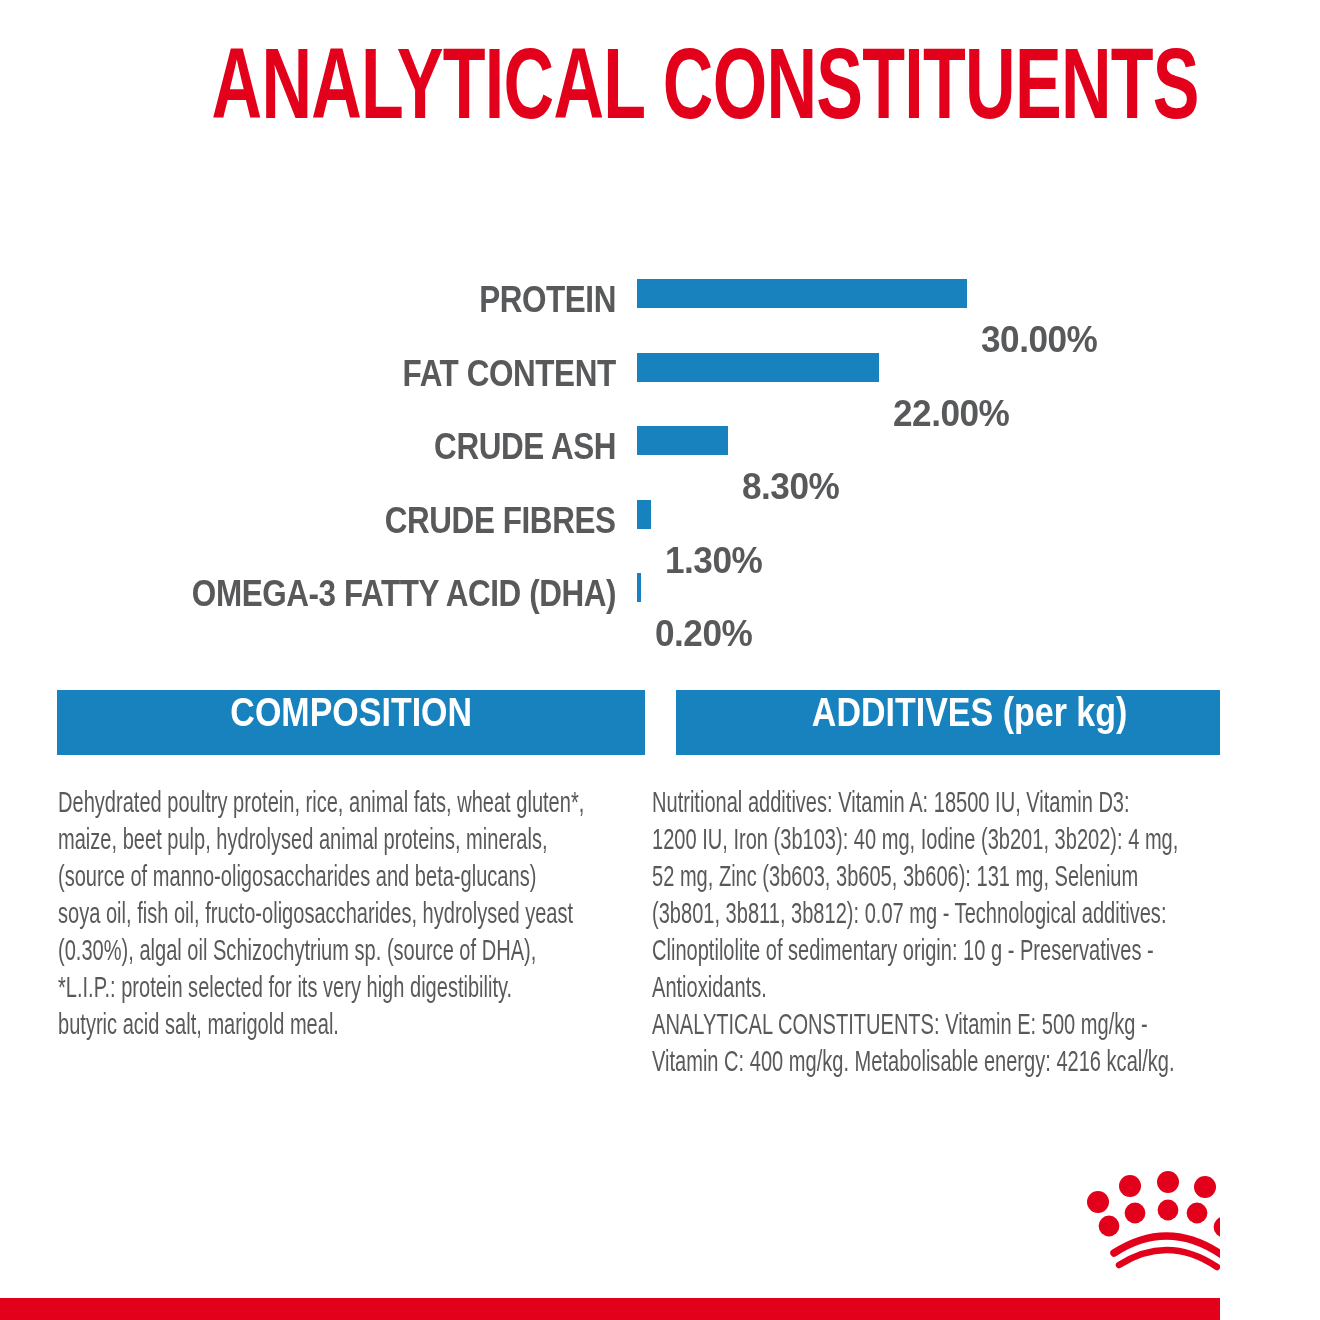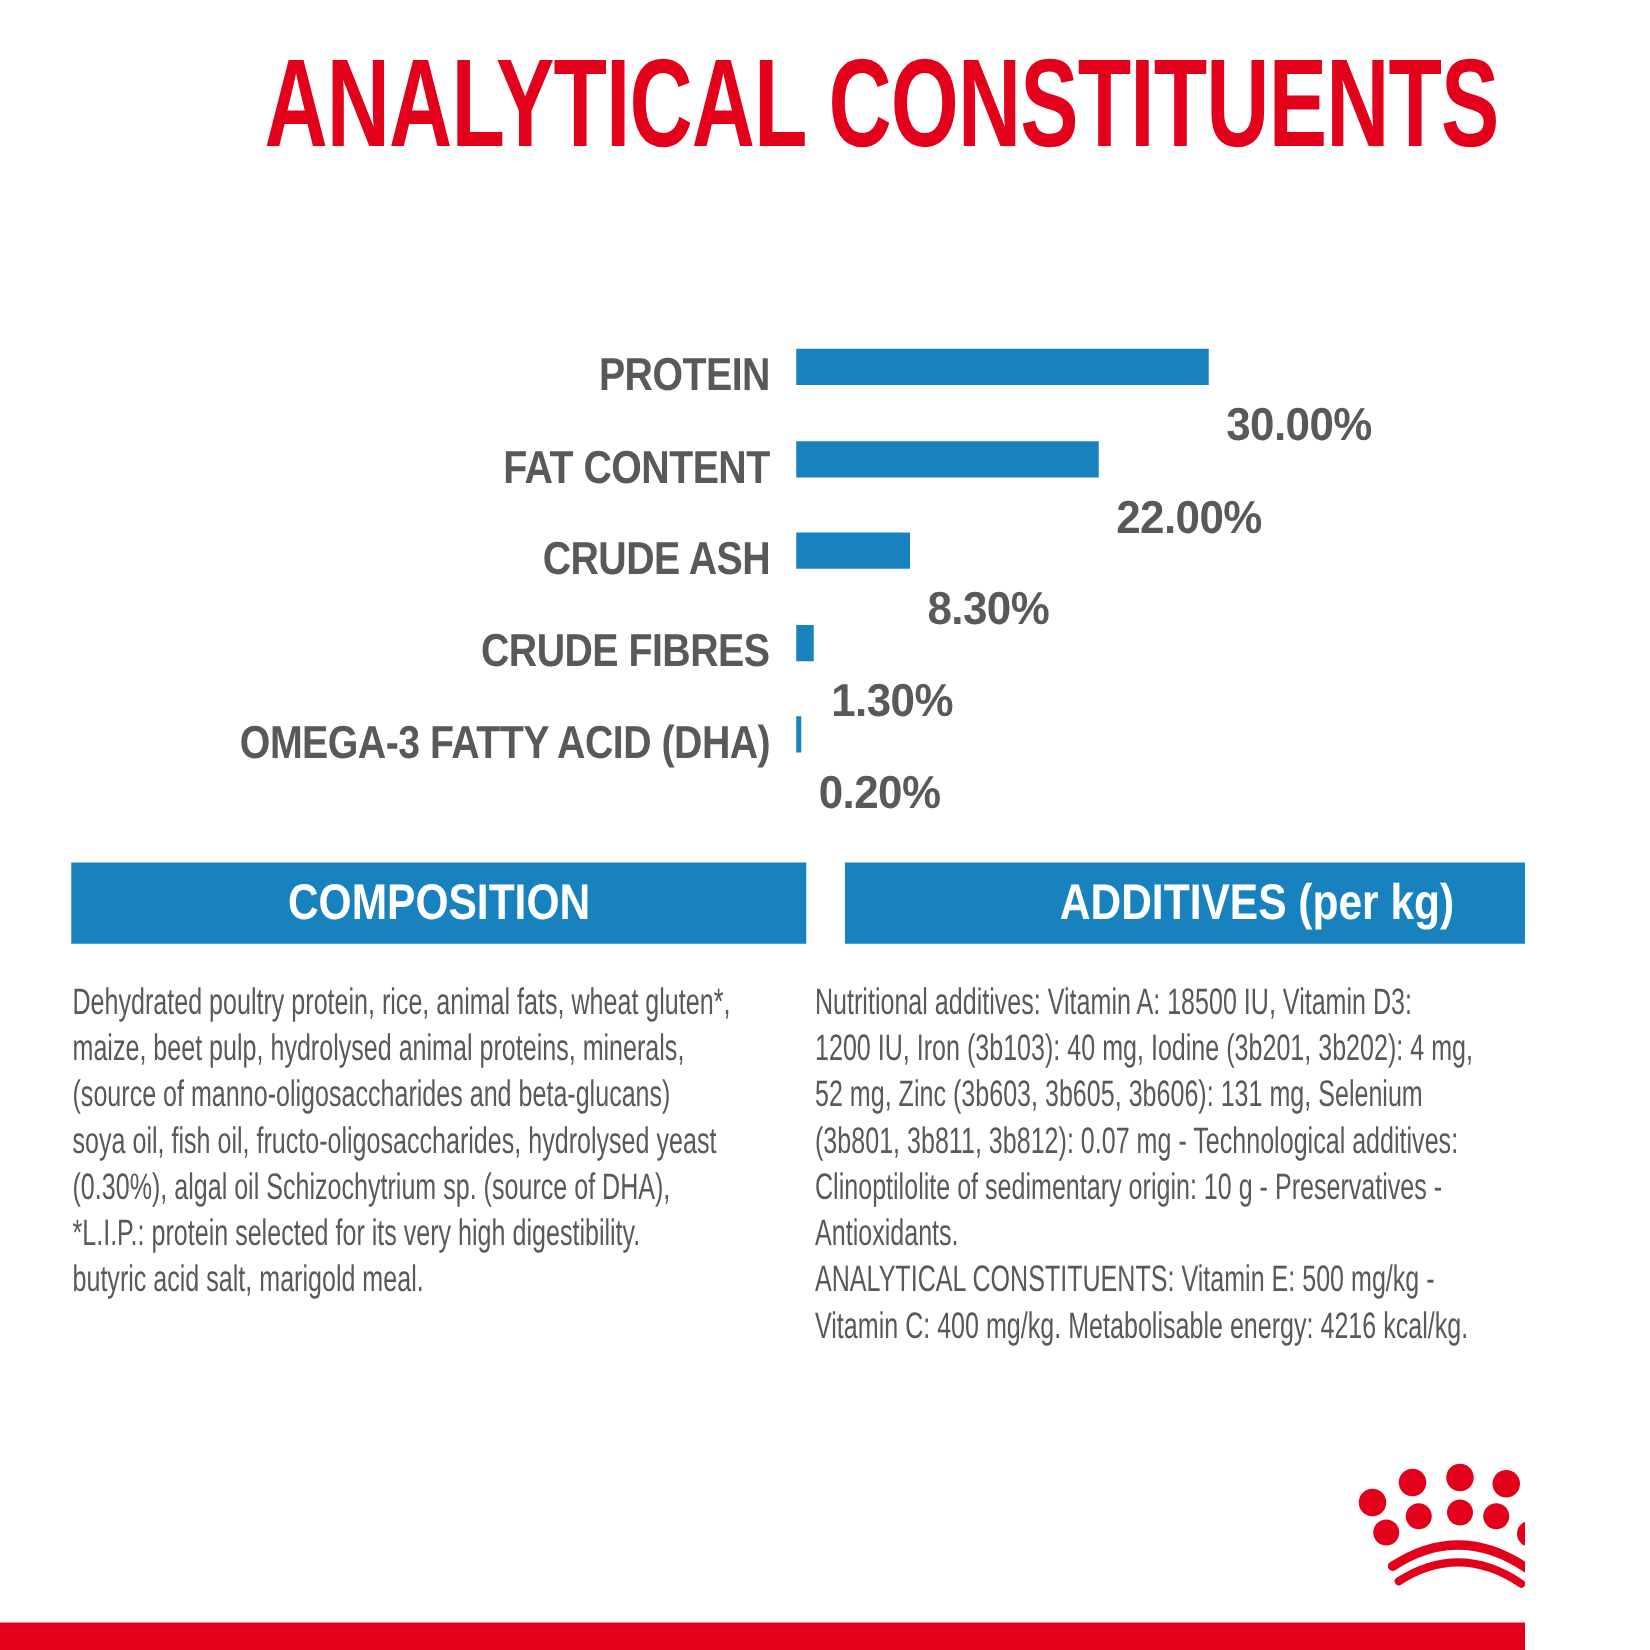--- a/index.html
+++ b/index.html
@@ -29,24 +29,24 @@
   }
   .cbar{height:29px;background:var(--blue);flex:0 0 auto;}
   .cval{margin-left:14px;margin-top:40px;}
   .cval span{
     display:inline-block;font-size:37px;font-weight:bold;color:var(--gray);
     transform:scaleX(0.95);transform-origin:0 50%;white-space:nowrap;letter-spacing:-0.5px;
   }
   
   .sec-header{
     position:absolute;top:690px;height:65px;background:var(--blue);
-    display:flex;align-items:center;justify-content:center;
+    display:flex;justify-content:center;
   }
   .sec-header.comp{left:57px;width:588px;}
-  .sec-header.addv{left:676px;width:587px;padding-left:36px;}
+  .sec-header.addv{left:676px;width:587px;}
   .sec-header span{
     display:inline-block;color:#ffffff;font-size:40px;font-weight:bold;
     transform:scaleX(0.85);transform-origin:50% 50%;white-space:nowrap;
   }
   
   .sec-text{position:absolute;top:783px;}
   .sec-text.comp{left:58px;width:600px;}
   .sec-text.addv{left:652px;width:600px;}
   .tline{height:37px;line-height:37px;white-space:nowrap;}
   .tline span{

